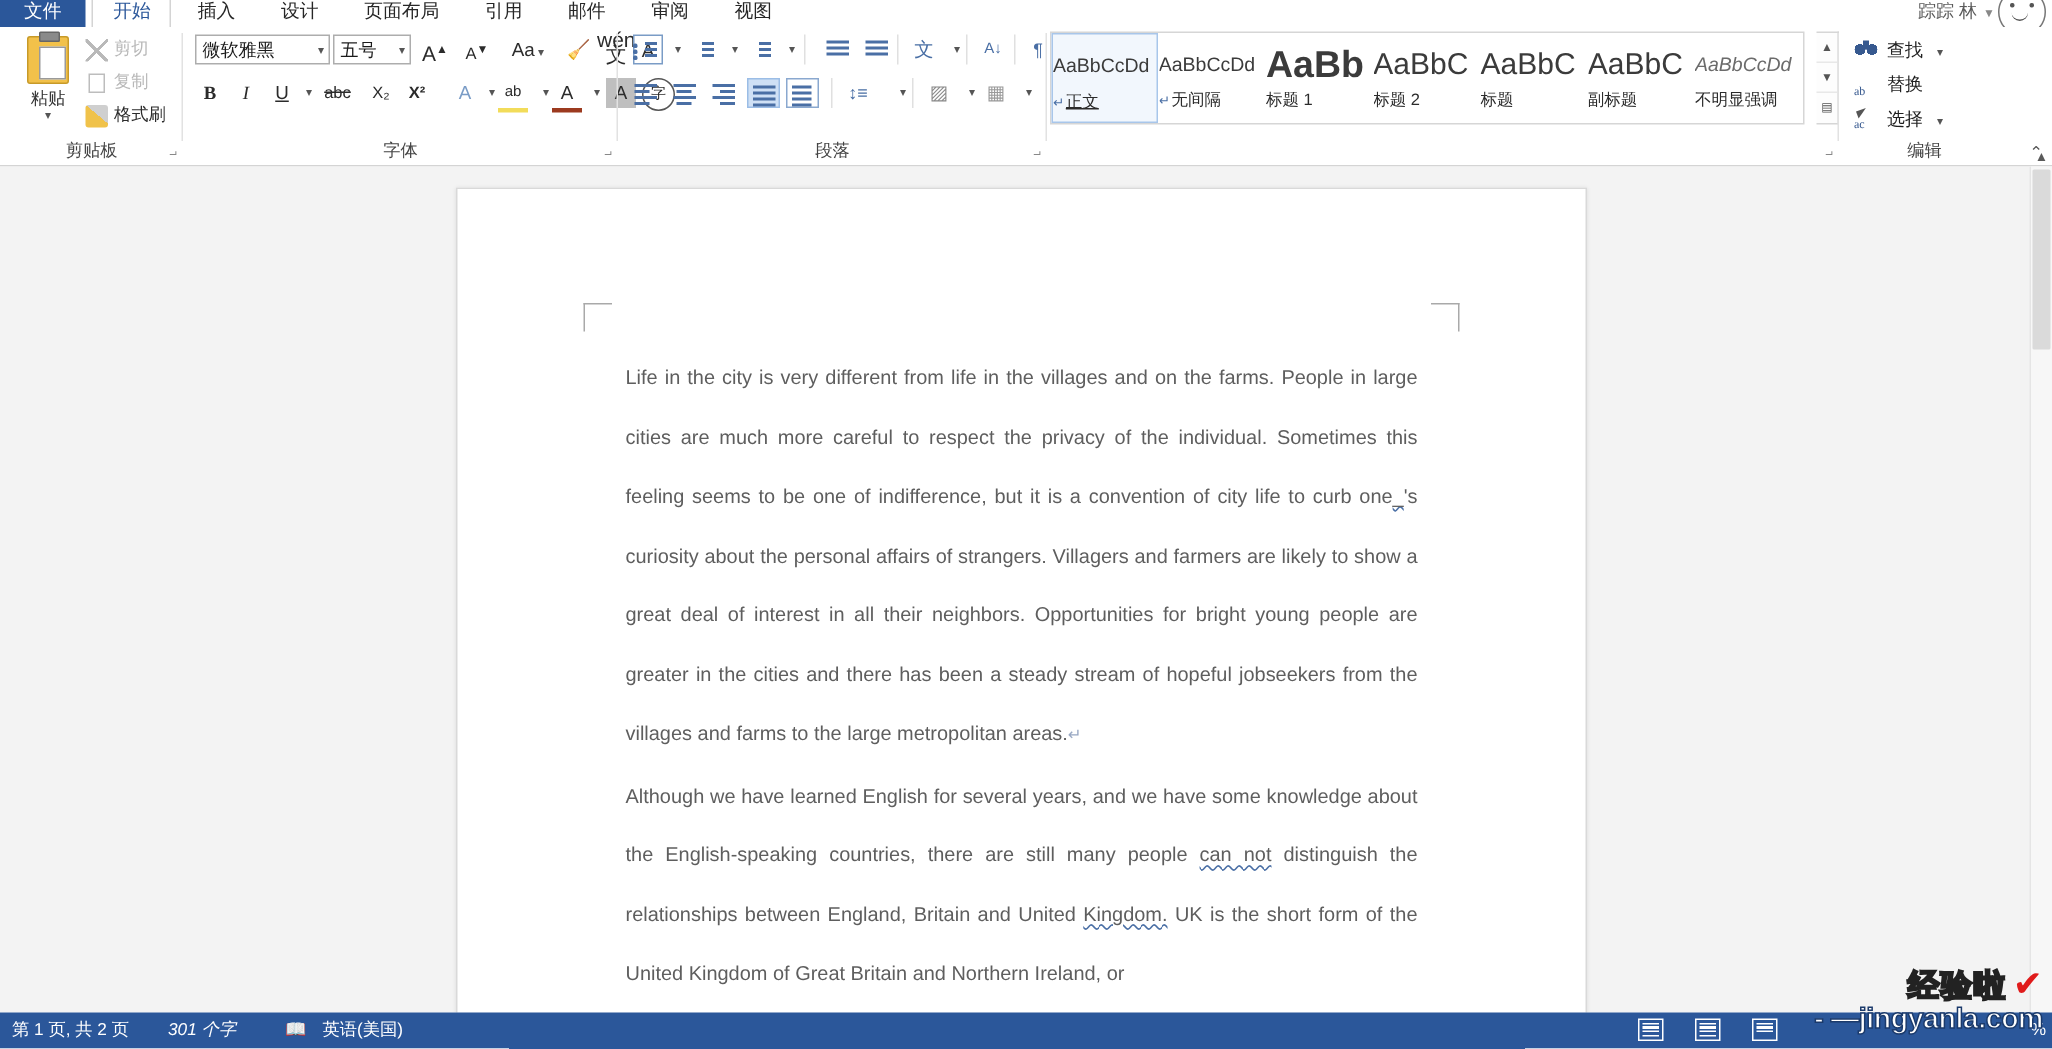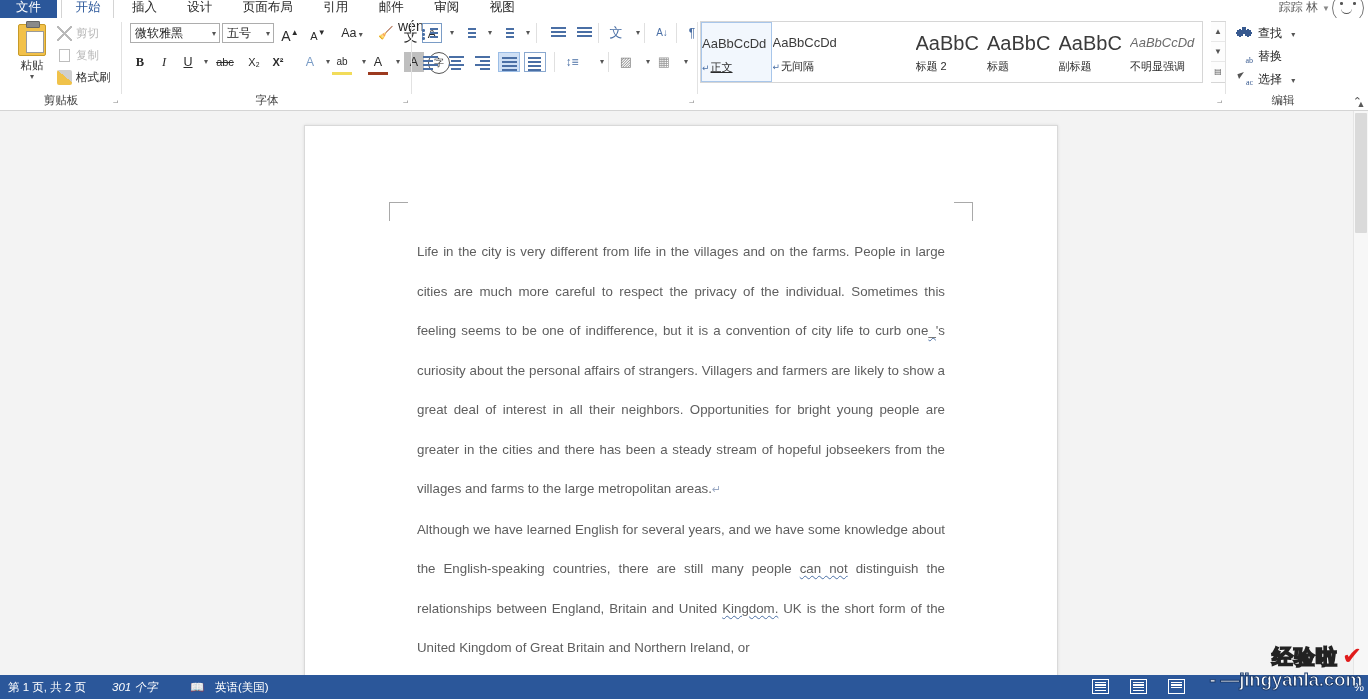--- a/index.html
+++ b/index.html
@@ -126,21 +126,21 @@
     position:absolute;right:0;top:3px;width:15px;height:62px;border:1px solid #d6d6d6;
     border-left:none;background:#fdfdfd;box-sizing:border-box;
   }
   .galscroll div{
     height:19px;line-height:19px;text-align:center;font-size:8px;color:#555;
     border-bottom:1px solid #e8e8e8;
   }
 
   
   #g-edit{left:1226px;width:142px;}
-  .ebtn{position:absolute;left:10px;height:22px;line-height:22px;font-size:12px;color:#1f1f1f;padding-left:22px;white-space:nowrap;text-align:right;}
+  .ebtn{position:absolute;left:10px;height:22px;line-height:22px;font-size:12px;color:#1f1f1f;padding-left:22px;white-space:nowrap;}
   .ebtn .ecaret{font-size:8px;color:#555;margin-left:6px;}
   .eico{position:absolute;left:0;top:3px;width:17px;height:15px;}
   .ic-binoc{background:
      radial-gradient(circle at 4px 8px,#37598f 0 3.6px,transparent 3.7px),
      radial-gradient(circle at 12px 8px,#37598f 0 3.6px,transparent 3.7px),
      linear-gradient(#37598f,#37598f) 6px 2px/4px 6px no-repeat;}
   .ic-abac{font-size:8px;color:#37598f;line-height:7px;font-family:"Liberation Serif",serif;}
   .ic-arrow{position:absolute;left:2px;top:2px;width:0;height:0;border-left:7px solid #555;border-bottom:5px solid transparent;transform:rotate(-20deg);}
   .collapse{position:absolute;right:6px;bottom:2px;font-size:11px;color:#555;}
 
@@ -389,33 +389,38 @@
         </span>
       <div class="sep-v" style="left:142px;top:34px;height:20px;"></div>
       <span class="fbtn" style="left:150px;top:34px;color:#4a6fa5;font-size:12px;">↕≡</span>
       <span class="fbtn" style="left:180px;top:34px;font-size:8px;color:#555;">▾</span>
       <div class="sep-v" style="left:196px;top:34px;height:20px;"></div>
       <span class="fbtn" style="left:204px;top:34px;color:#8a8a8a;font-size:13px;">▨</span>
       <span class="fbtn" style="left:226px;top:34px;font-size:8px;color:#555;">▾</span>
       <span class="fbtn" style="left:242px;top:34px;color:#9a9a9a;font-size:13px;">▦</span>
       <span class="fbtn" style="left:264px;top:34px;font-size:8px;color:#555;">▾</span>
 
+      <div class="glabel">段落</div>
       <div class="dlg"></div>
       <div class="gsplit"></div>
     </div>
 
     <div class="group" id="g-styles">
       <div class="stylegal" id="style-gallery">
           <div class="scell active" style="left: 0px;">
             <span class="spreview" style="font-size: 13px; font-weight: normal; font-style: normal; color: rgb(59, 59, 59);">AaBbCcDd</span>
             <span class="sname"><span class="pilcrow">↵</span><span style="text-decoration: underline;">正文</span></span>
           </div>
           <div class="scell" style="left: 71.5px;">
             <span class="spreview" style="font-size: 13px; font-weight: normal; font-style: normal; color: rgb(59, 59, 59);">AaBbCcDd</span>
             <span class="sname"><span class="pilcrow">↵</span><span>无间隔</span></span>
+          </div>
+          <div class="scell" style="left: 143px;">
+            <span class="spreview" style="font-size: 25px; font-weight: bold; font-style: normal; color: rgb(59, 59, 59);">AaBb</span>
+            <span class="sname"><span>标题 1</span></span>
           </div>
           <div class="scell" style="left: 214.5px;">
             <span class="spreview" style="font-size: 20px; font-weight: normal; font-style: normal; color: rgb(59, 59, 59);">AaBbC</span>
             <span class="sname"><span>标题 2</span></span>
           </div>
           <div class="scell" style="left: 286px;">
             <span class="spreview" style="font-size: 20px; font-weight: normal; font-style: normal; color: rgb(59, 59, 59);">AaBbC</span>
             <span class="sname"><span>标题</span></span>
           </div>
           <div class="scell" style="left: 357.5px;">

